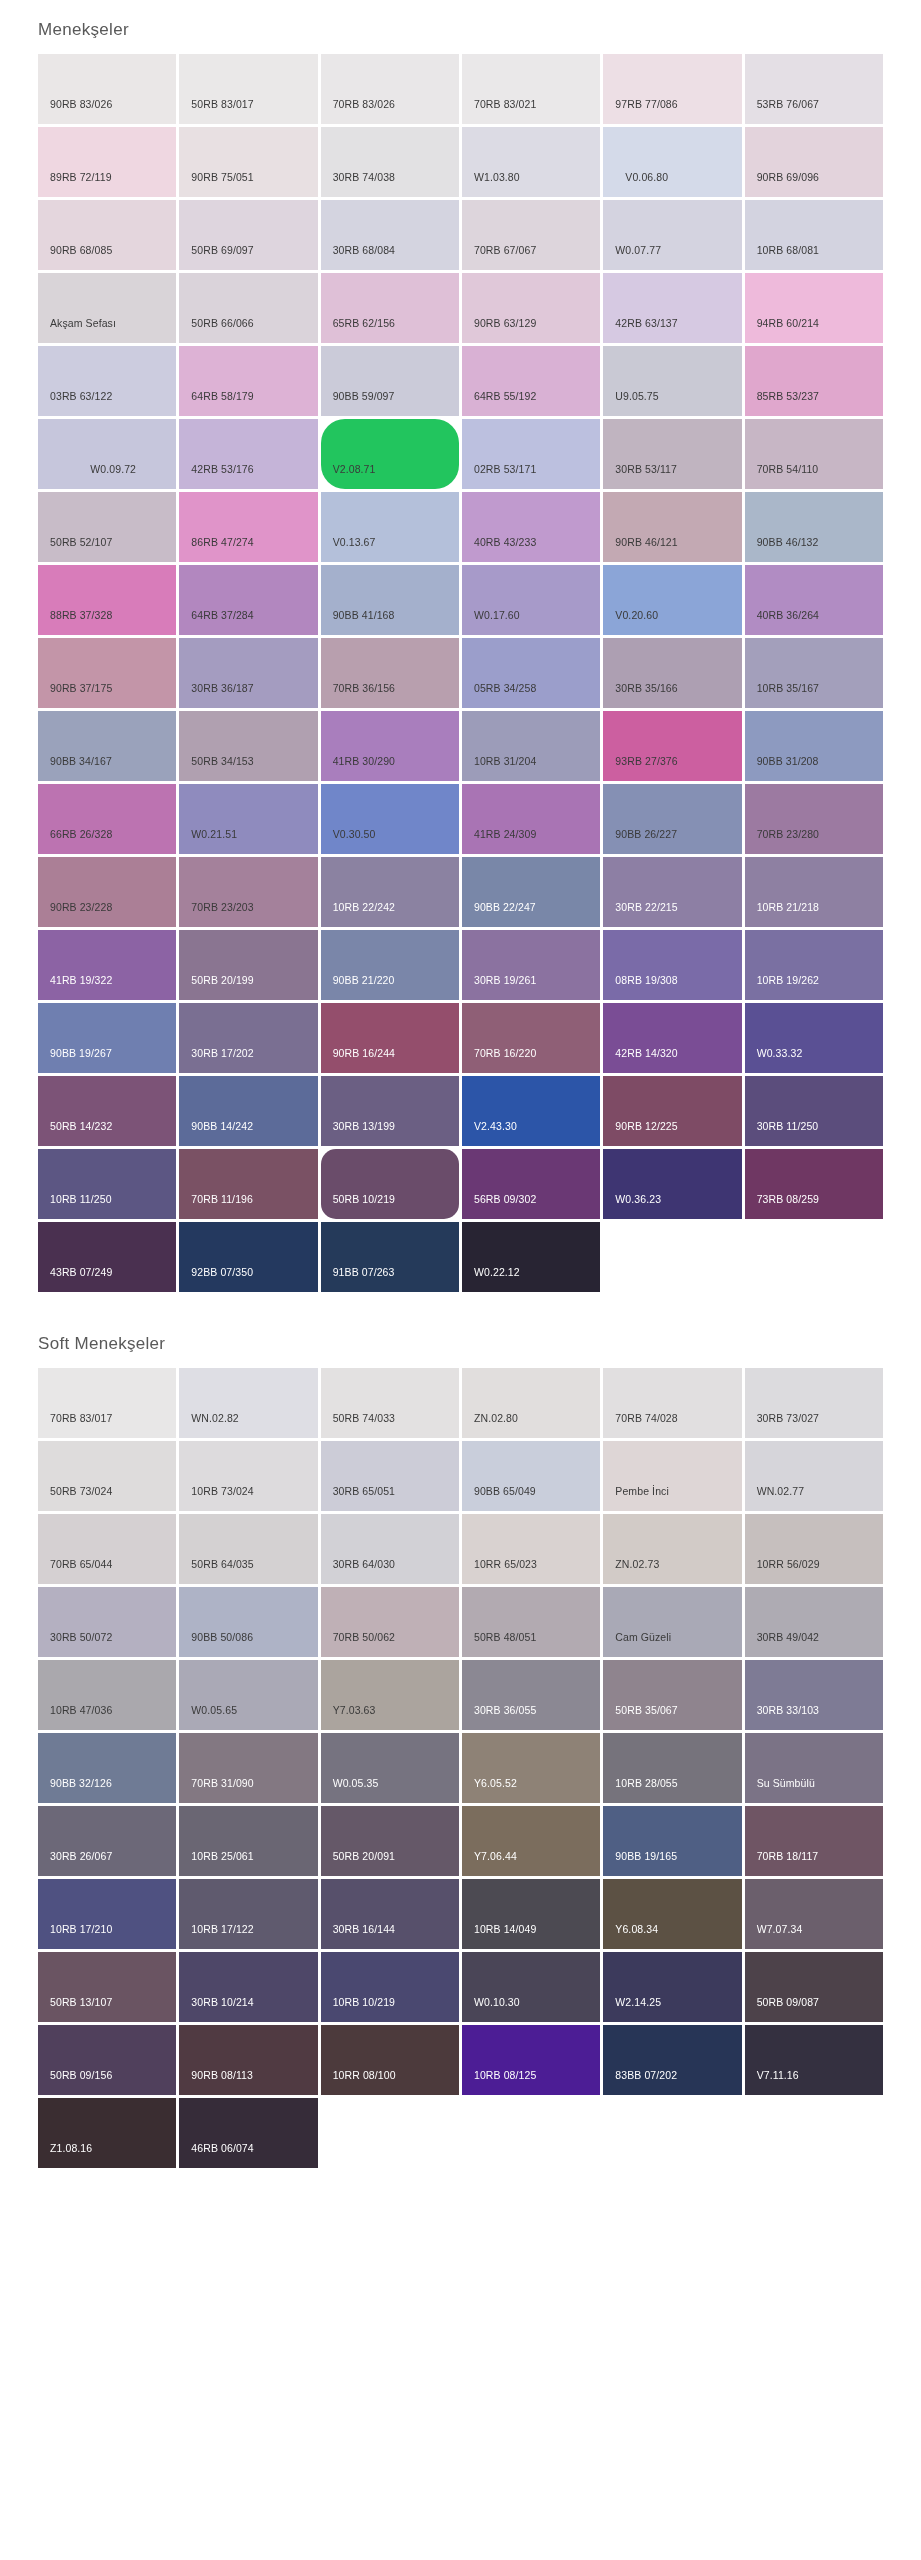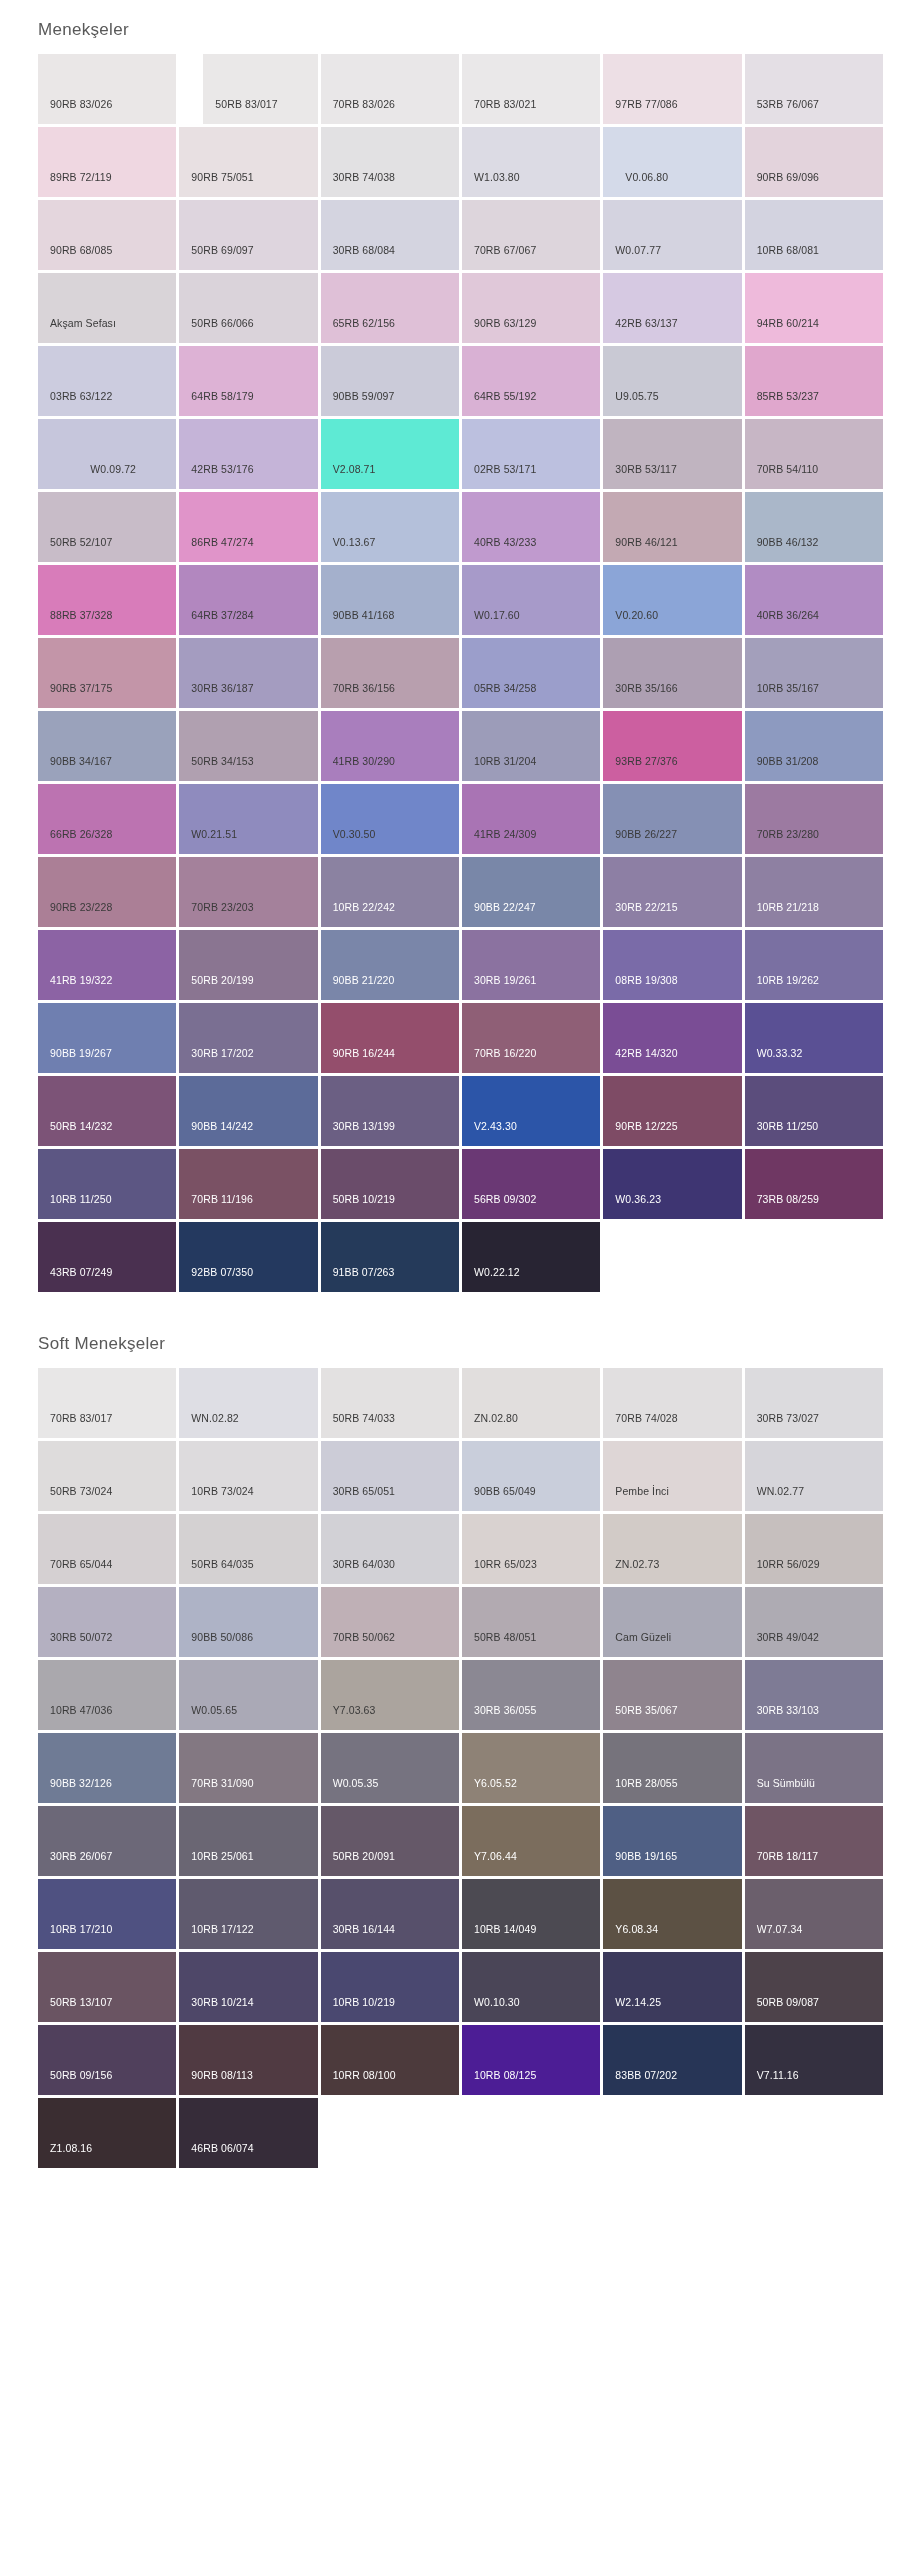--- a/index.html
+++ b/index.html
@@ -60,21 +60,21 @@
 <body>
 
 <div class="page">
 
   <section class="section-1">
     <h2 class="section-title">Menekşeler</h2>
     <div class="swatch-grid" id="grid-0">
         <div class="swatch light" style="background: rgb(234, 231, 231);">
           <span class="swatch-label">90RB 83/026</span>
         </div>
-        <div class="swatch light" style="background: rgb(234, 232, 232); margin-left: 24px;">
+        <div class="swatch light" style="background: rgb(234, 232, 232);">
           <span class="swatch-label">50RB 83/017</span>
         </div>
         <div class="swatch light" style="background: rgb(233, 231, 232);">
           <span class="swatch-label">70RB 83/026</span>
         </div>
         <div class="swatch light" style="background: rgb(234, 232, 233);">
           <span class="swatch-label">70RB 83/021</span>
         </div>
         <div class="swatch light" style="background: rgb(237, 223, 229);">
           <span class="swatch-label">97RB 77/086</span>
@@ -153,21 +153,21 @@
         </div>
         <div class="swatch light" style="background: rgb(224, 167, 205);">
           <span class="swatch-label">85RB 53/237</span>
         </div>
         <div class="swatch light" style="background: rgb(198, 198, 220); justify-content: center;">
           <span class="swatch-label">W0.09.72</span>
         </div>
         <div class="swatch light" style="background: rgb(197, 180, 216);">
           <span class="swatch-label">42RB 53/176</span>
         </div>
-        <div class="swatch light" style="background: #5eead4;">
+        <div class="swatch light" style="background: #22c55e; border-radius: 24px;">
           <span class="swatch-label">V2.08.71</span>
         </div>
         <div class="swatch light" style="background: rgb(188, 192, 223);">
           <span class="swatch-label">02RB 53/171</span>
         </div>
         <div class="swatch light" style="background: rgb(192, 180, 192);">
           <span class="swatch-label">30RB 53/117</span>
         </div>
         <div class="swatch light" style="background: rgb(199, 182, 197);">
           <span class="swatch-label">70RB 54/110</span>
@@ -333,21 +333,21 @@
         </div>
         <div class="swatch dark" style="background: rgb(91, 77, 124);">
           <span class="swatch-label">30RB 11/250</span>
         </div>
         <div class="swatch dark" style="background: rgb(92, 86, 131);">
           <span class="swatch-label">10RB 11/250</span>
         </div>
         <div class="swatch dark" style="background: rgb(122, 81, 100);">
           <span class="swatch-label">70RB 11/196</span>
         </div>
-        <div class="swatch dark" style="background: rgb(106, 76, 106);">
+        <div class="swatch dark" style="background: rgb(106, 76, 106); border-radius: 15px;">
           <span class="swatch-label">50RB 10/219</span>
         </div>
         <div class="swatch dark" style="background: rgb(106, 56, 116);">
           <span class="swatch-label">56RB 09/302</span>
         </div>
         <div class="swatch dark" style="background: rgb(62, 53, 114);">
           <span class="swatch-label">W0.36.23</span>
         </div>
         <div class="swatch dark" style="background: rgb(111, 55, 99);">
           <span class="swatch-label">73RB 08/259</span>

